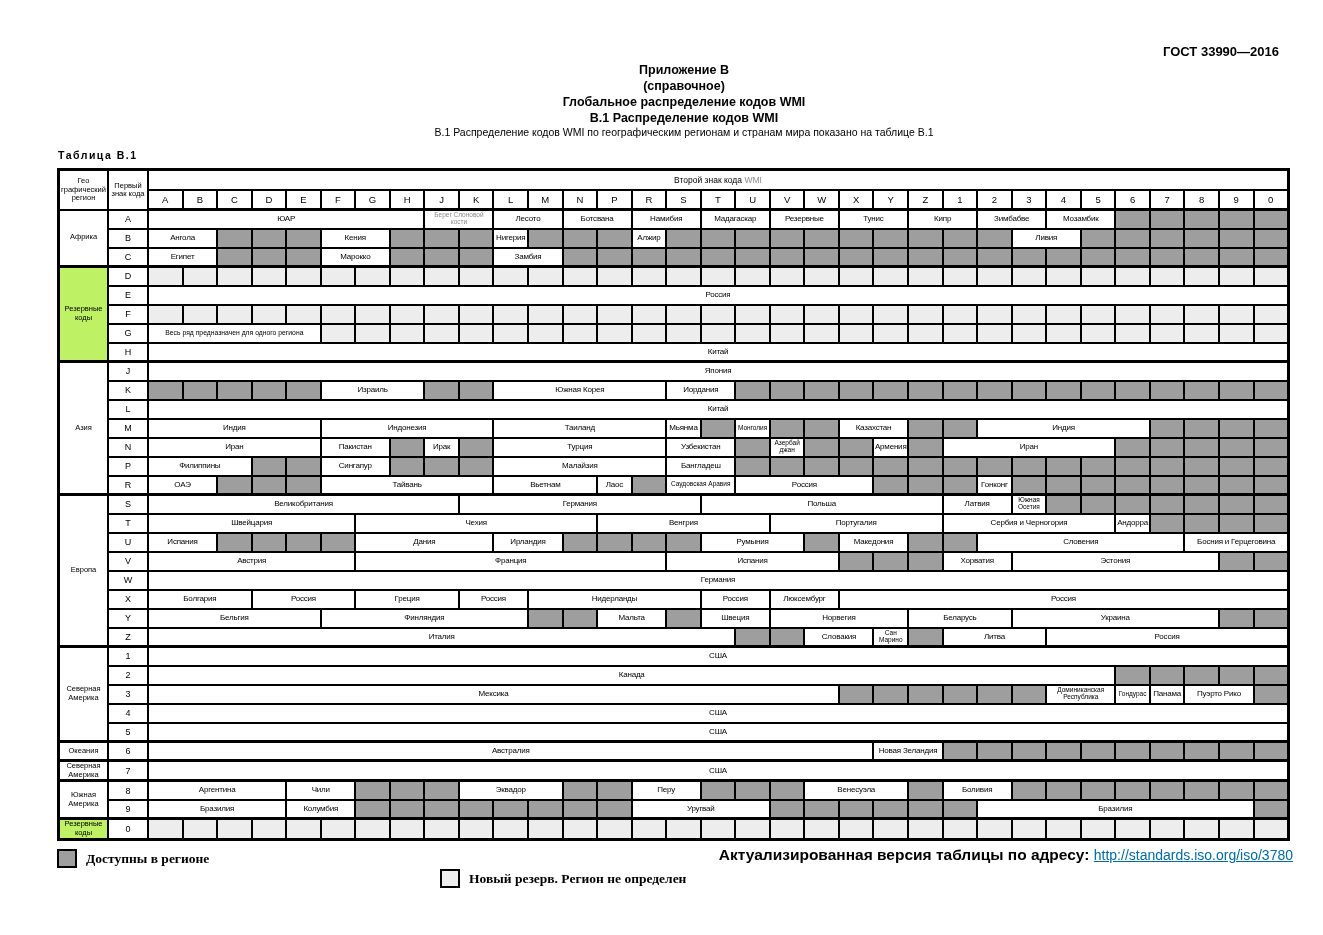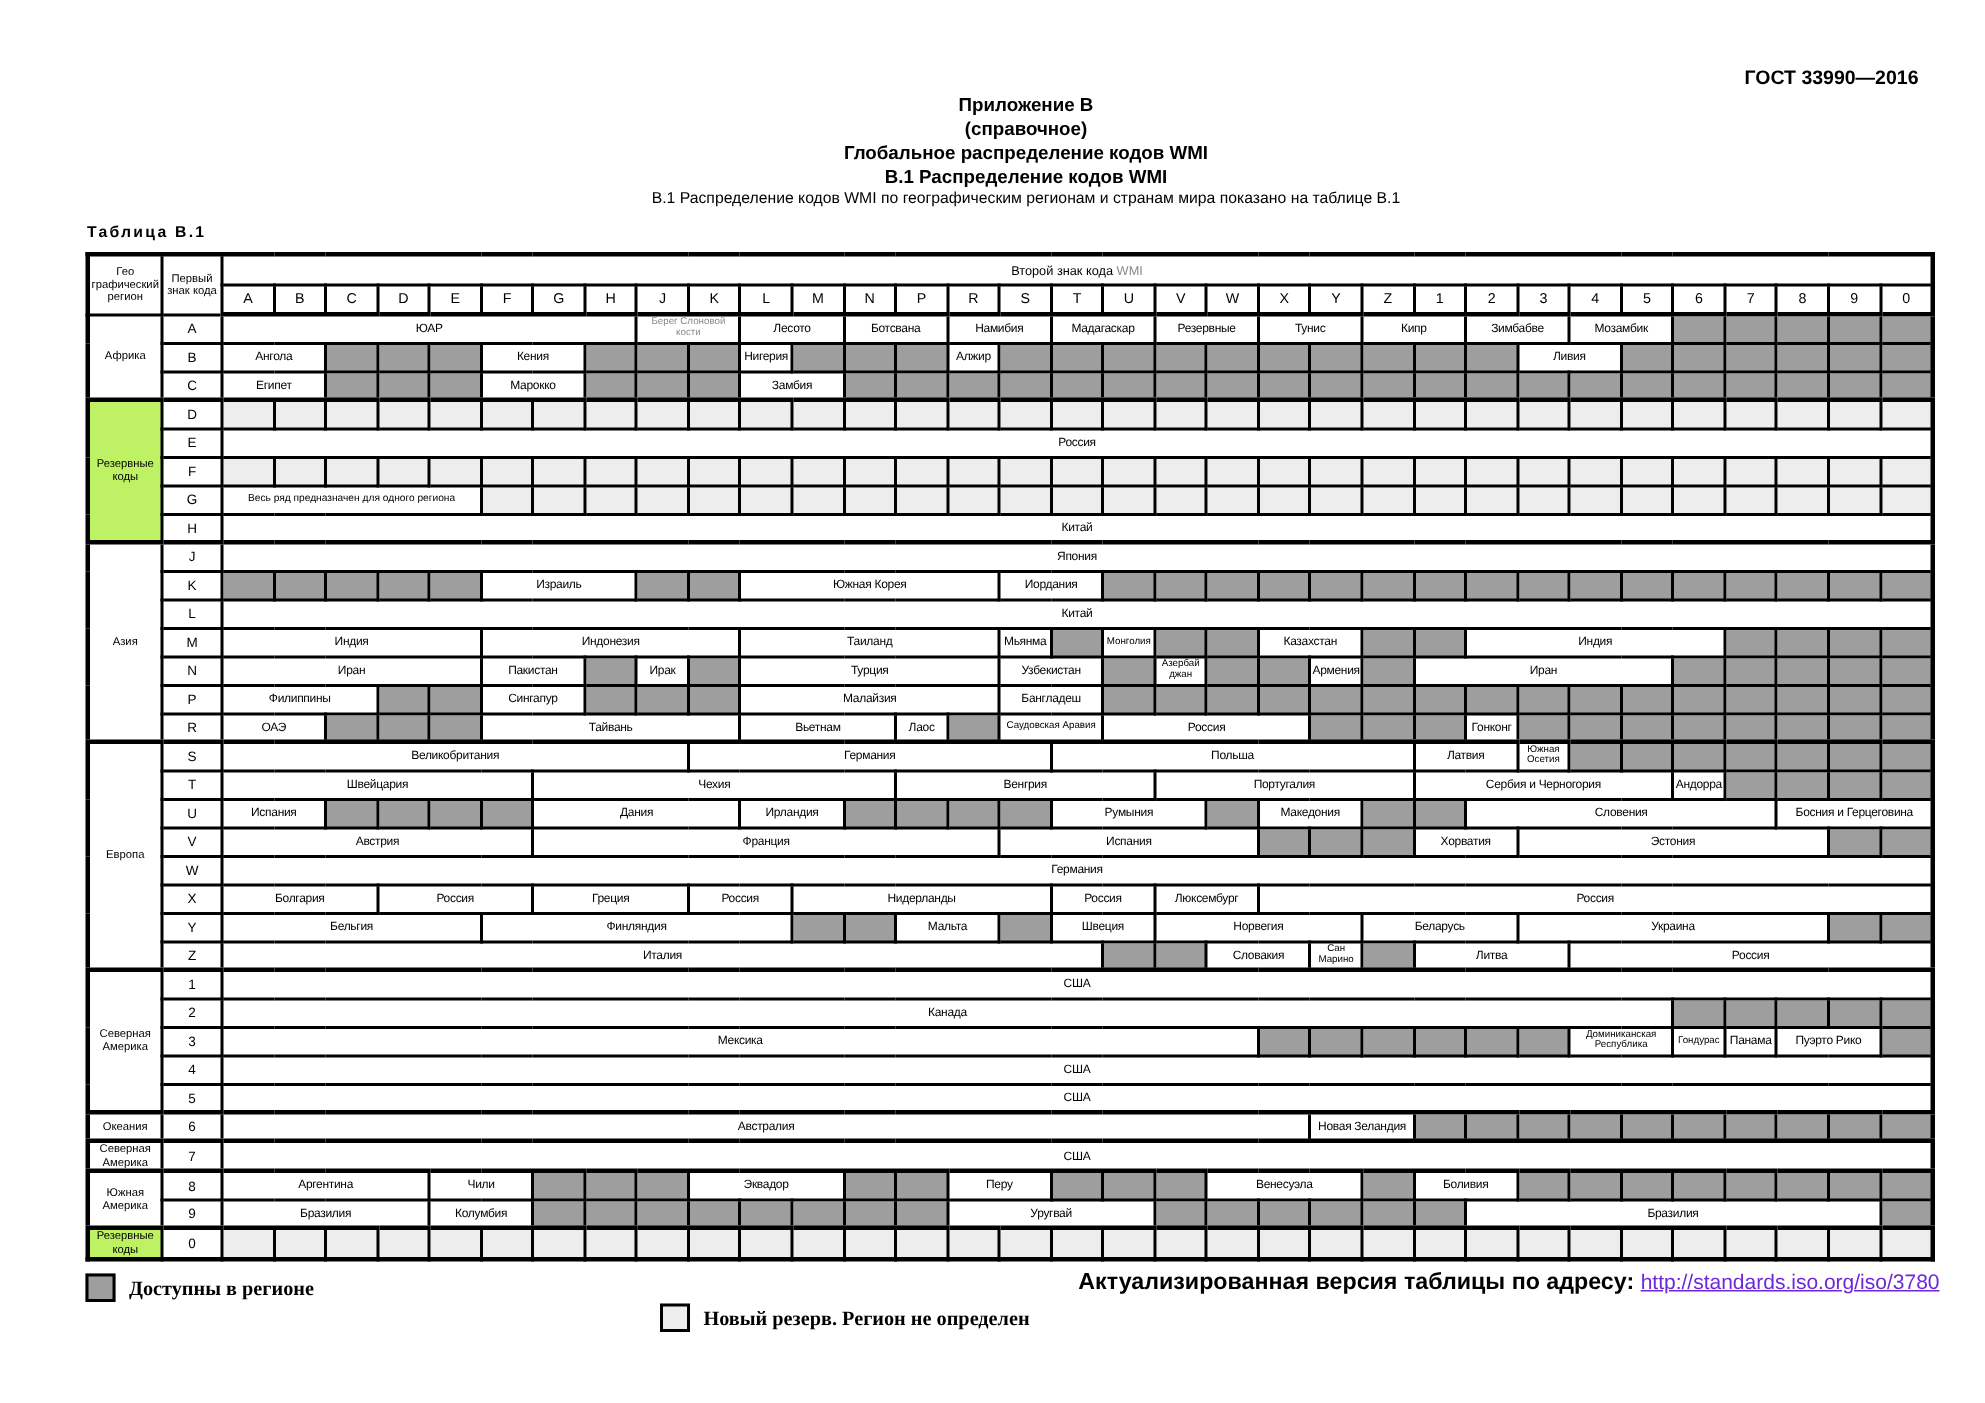--- a/index.html
+++ b/index.html
@@ -29,21 +29,21 @@
   .grp td{border-top:3px solid #000;}
   .tbl thead tr.letters th{border-bottom:3px solid #000;}
   .legend1,.legend2{position:absolute;top:849px;display:flex;align-items:center;}
   .legend1{left:57px;}
   .legend2{left:440px;margin-top:20px;}
   .swatch{width:16px;height:15px;border:2px solid #000;display:inline-block;}
   .swatch.gray{background:#9e9e9e;}
   .swatch.light{background:#ededed;}
   .leglabel{margin-left:9px;font-family:"Liberation Serif",serif;font-weight:bold;font-size:13.5px;}
   .legright{position:absolute;top:846px;right:30px;font-size:15.5px;font-weight:bold;white-space:nowrap;}
-  .legright a{font-size:14px;font-weight:normal;color:#6d28d9;text-decoration:underline;}
+  .legright a{font-size:14px;font-weight:normal;color:#0369a1;text-decoration:underline;}
 </style>
 </head>
 <body>
 
 <div class="gost">ГОСТ 33990—2016</div>
 
 <div class="titles">
   <div>Приложение В</div>
   <div>(справочное)</div>
   <div>Глобальное распределение кодов WMI</div>

